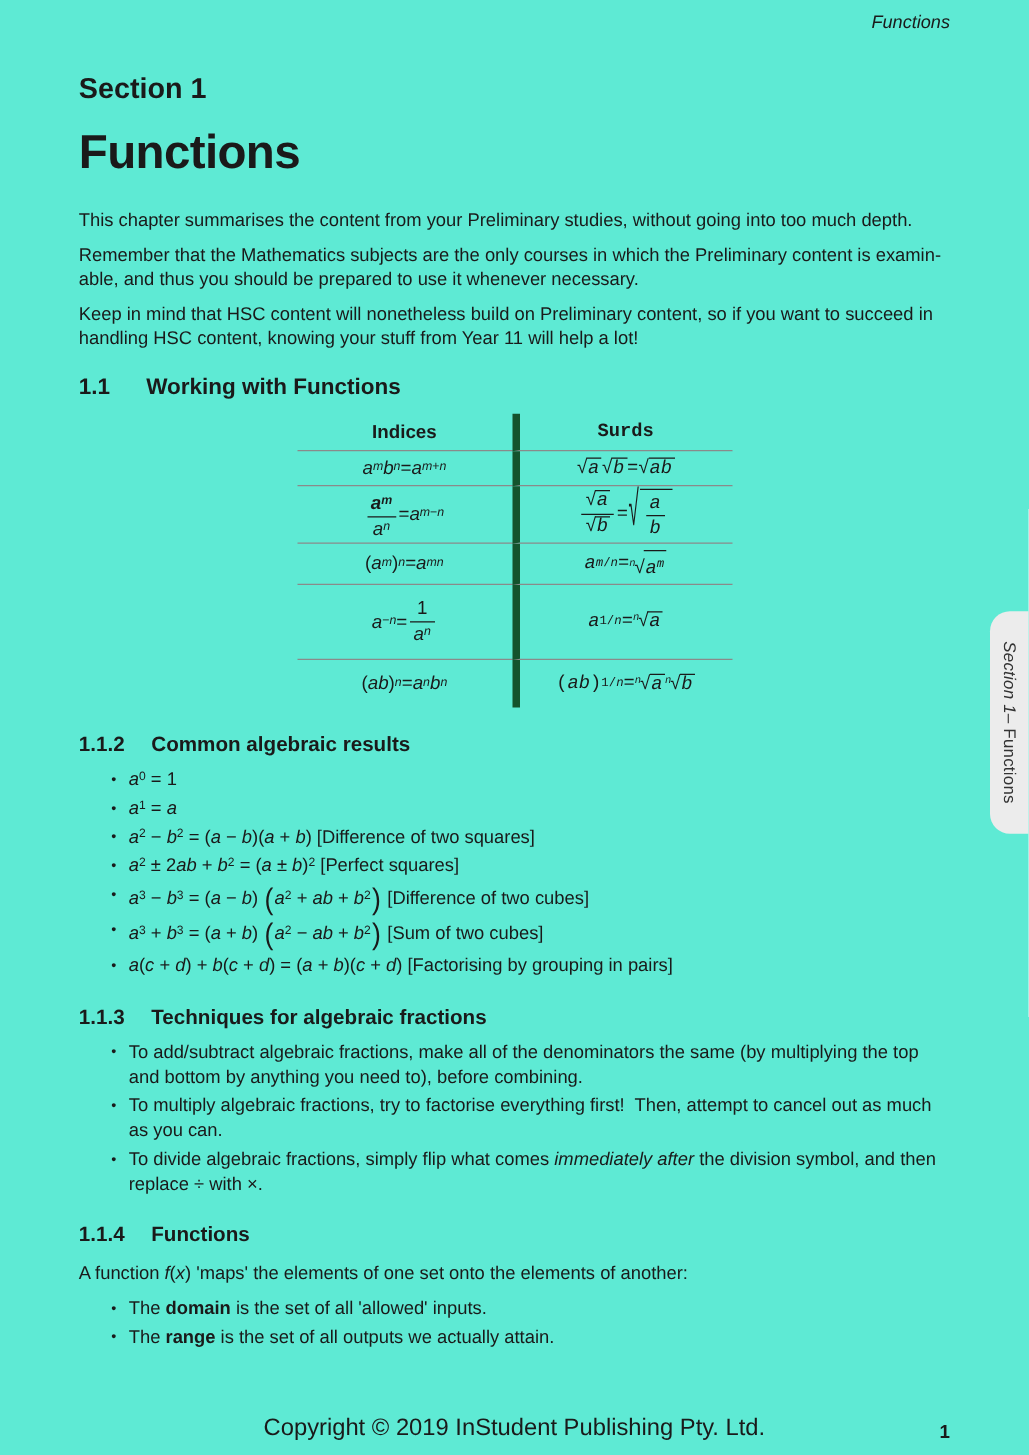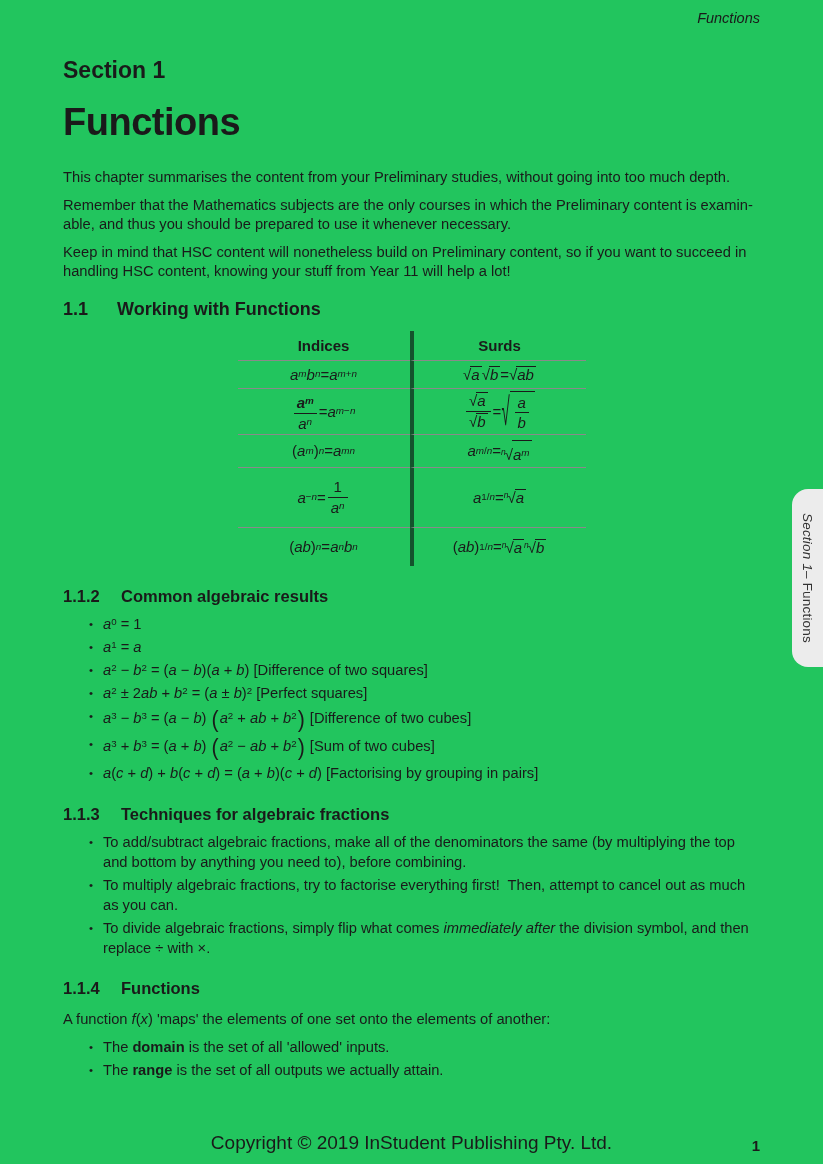--- a/index.html
+++ b/index.html
@@ -1,17 +1,17 @@
 <!DOCTYPE html>
 <html><head>
 <meta charset="utf-8">
 <style>
   html,body { margin:0; padding:0; background:#fff; }
   .page {
-    position:relative; width:823px; height:1164px; background:#22c55e;
+    position:relative; width:823px; height:1164px; background:#5eead4;
     font-family:"Liberation Sans", sans-serif; color:#1a1a1a; overflow:hidden;
   }
   .running-header { position:absolute; top:10px; right:63px; font-style:italic; font-size:14.5px; }
   .content { padding:57px 63px 0 63px; }
 
   .eyebrow { font-size:23px; font-weight:bold; margin:0 0 17px 0; }
   h1.chapter { font-size:38px; font-weight:bold; margin:0 0 24px 0; letter-spacing:-0.5px; }
 
   .para { margin:0 0 8px 0; }
   .para .line { font-size:14.7px; line-height:19.5px; white-space:nowrap; }
@@ -22,21 +22,21 @@
   h3.sub .num { width:58px; flex:0 0 auto; }
 
   
   .mtable {
     display:grid; grid-template-columns:172px 176px;
     grid-template-rows:30px 28px 46px 33px 60px 38px;
     width:348px; margin:11px auto 0 auto;
   }
   .mtable .c { display:flex; align-items:center; justify-content:center; font-size:15px; }
   .mtable .hcell { font-weight:bold; }
-  .mtable .right { border-left:4px solid #14532d; }
+  .mtable .right { border-left:6px solid #14532d;font-family:Liberation Mono, monospace; }
   .mtable .hb { border-bottom:1px solid #8a8a8a; }
 
   
   sup { font-size:66%; line-height:0; vertical-align:0.42em; font-style:inherit; }
   sup.ix { font-size:56%; vertical-align:0.55em; margin-right:-1px; }
   .rt { display:inline-block; line-height:1; white-space:nowrap; }
   .rd { display:inline-block; line-height:1; border-top:1px solid #1a1a1a; padding:0 2px 0 1px; margin-left:-1px; }
   .rd.hi { padding-top:6px; }
   .fr { display:inline-flex; flex-direction:column; vertical-align:middle; text-align:center; line-height:1.15; margin:0 2px; }
   .fr .nu { padding:0 3px 1px 3px; }

